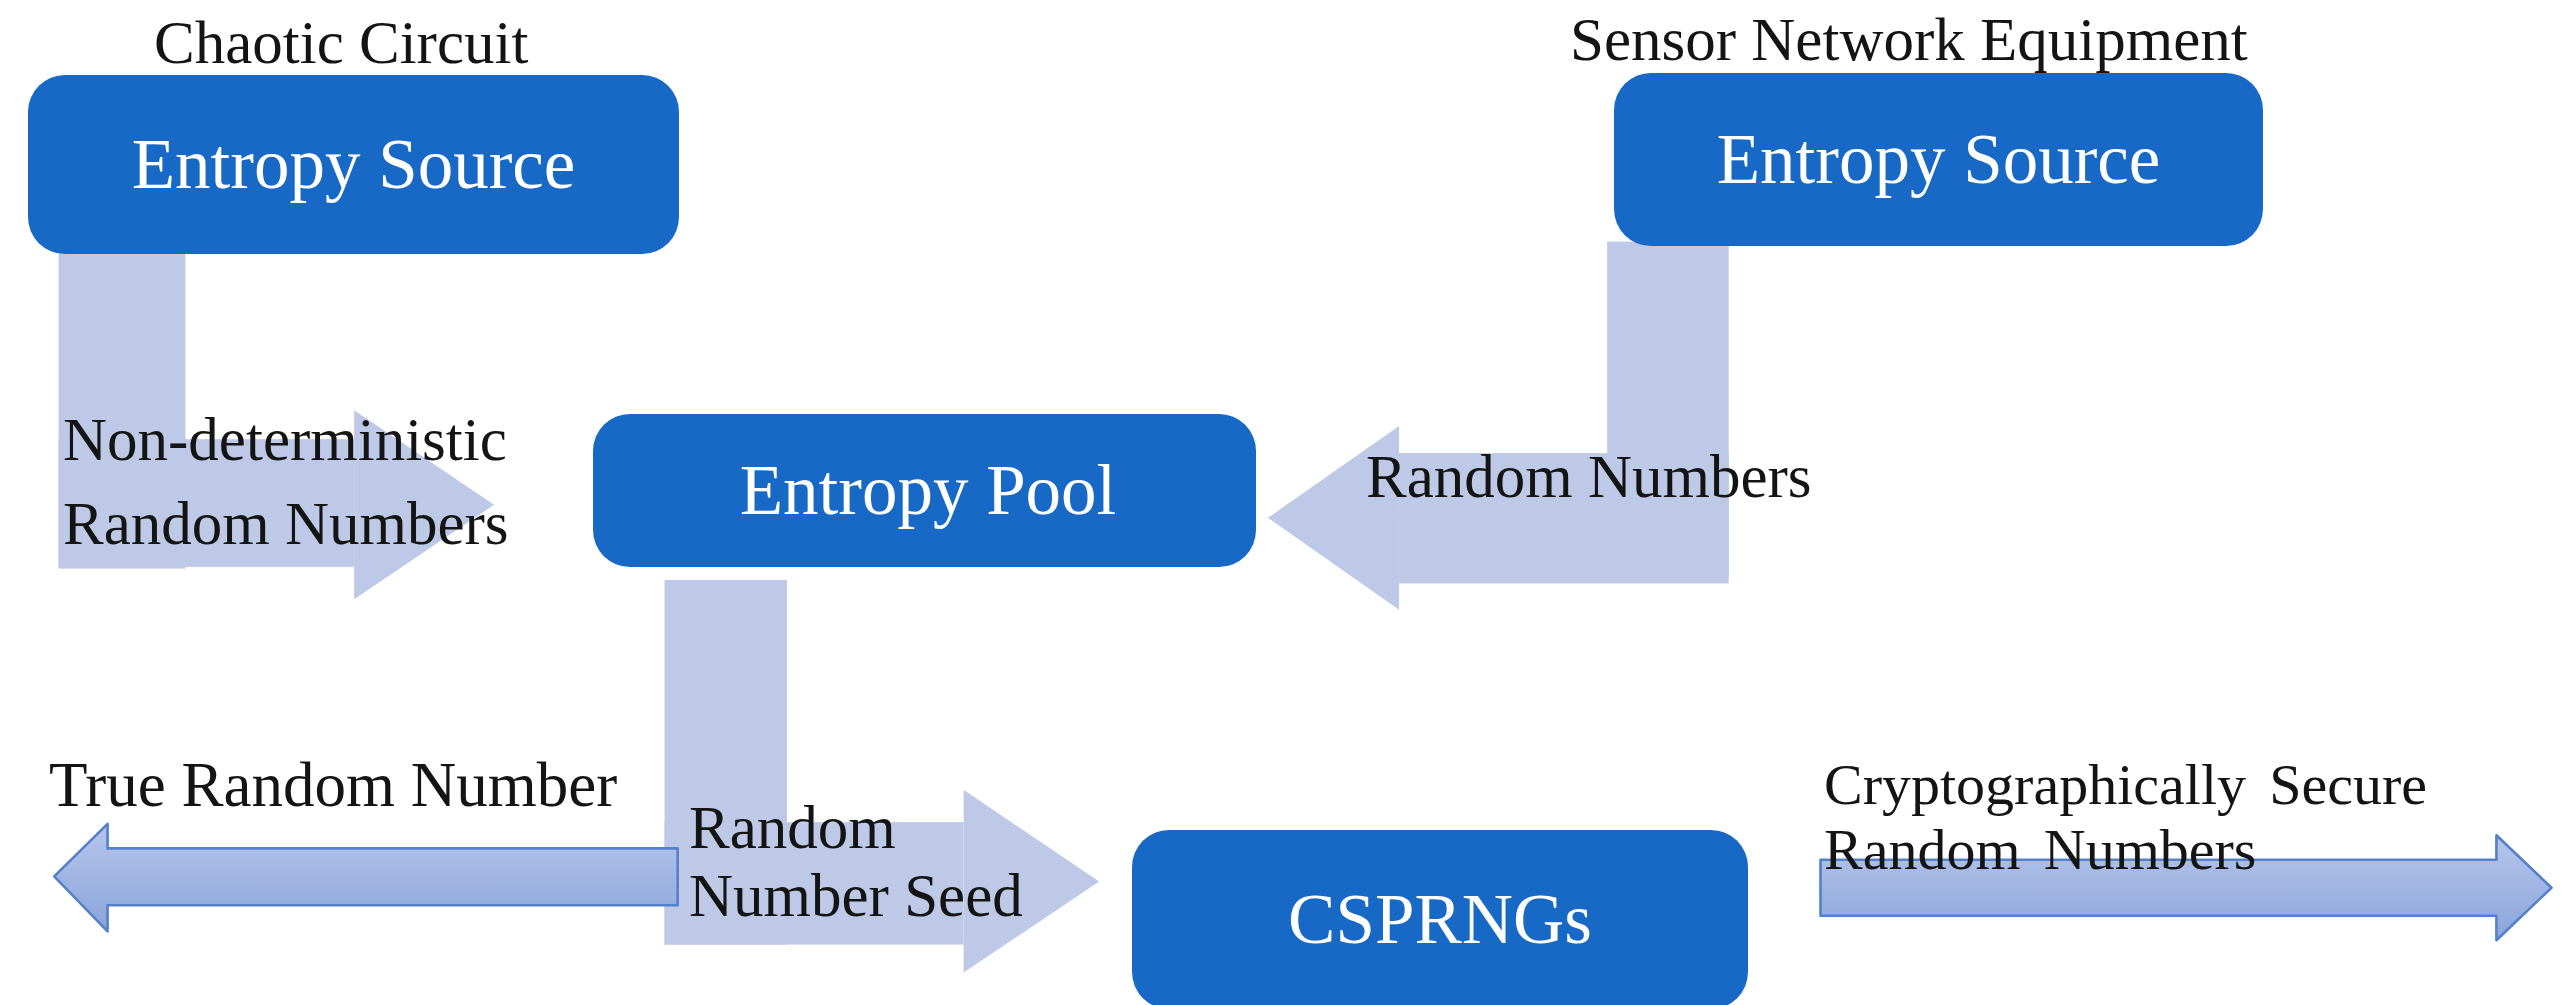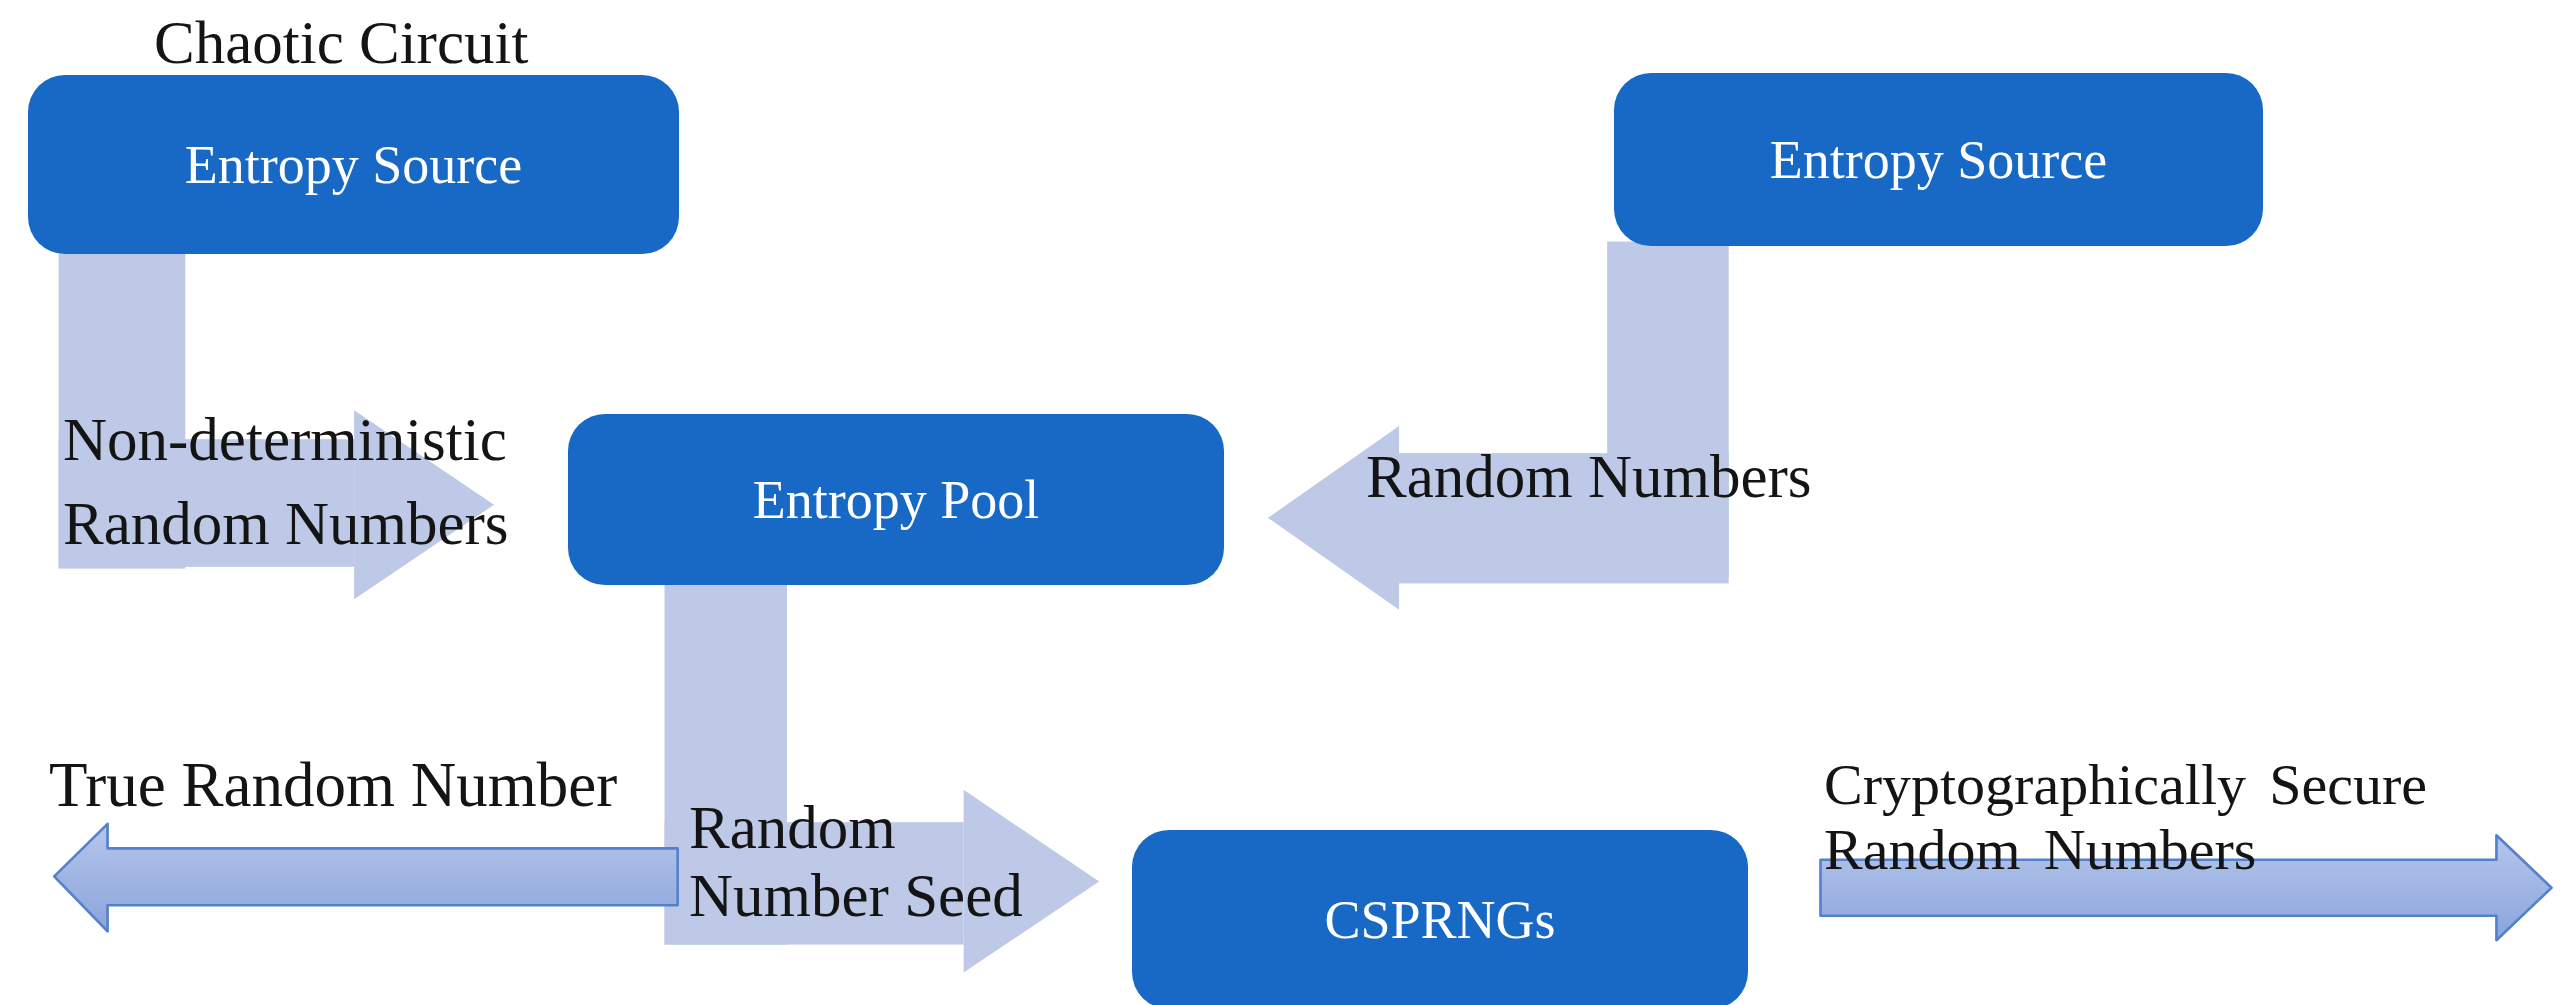--- a/index.html
+++ b/index.html
@@ -28,21 +28,21 @@
     stroke-linejoin: round;
   }
   .node {
     position: absolute;
     background: var(--box-fill, #1769c5);
     border-radius: 37px;
     display: flex;
     align-items: center;
     justify-content: center;
     color: var(--box-text, #ffffff);
-    font-size: 54px;
+    font-size: 71px;
     line-height: 1;
     white-space: nowrap;
   }
   .flow-label {
     position: absolute;
     color: var(--label-text, #141414);
     font-size: 61px;
     line-height: 84px;
     white-space: nowrap;
   }
@@ -85,30 +85,31 @@
       <polygon class="connector" points="1102,903 1257,1008 1102,1112"></polygon>
     </g>
 
     <polygon class="io-arrow" points="775,970 123,970 123,942 62,1002 123,1065 123,1035 775,1035"></polygon>
 
     <polygon class="io-arrow" points="2082,983 2855,983 2855,955 2918,1015 2855,1075 2855,1047 2082,1047"></polygon>
   </svg>
 
   <div class="caption" style="left:122px; top:12.2px;margin-left:32px;">Chaotic Circuit</div>
 
+  <div class="caption" style="left:1570px; top:8.7px;">Sensor Network Equipment</div>
 
   <div class="node" style="left:28px; top:75px; width:651px; height:179px;">
     <span>Entropy Source</span>
   </div>
 
   <div class="node" style="left:1614px; top:73px; width:649px; height:173px;">
     <span>Entropy Source</span>
   </div>
 
-  <div class="node" style="left:568px; top:414px; width:656px; height:171px;">
+  <div class="node" style="left:593px; top:414px; width:656px; height:153px;padding-left:7px;">
     <span>Entropy Pool</span>
   </div>
 
   <div class="node" style="left:1132px; top:807px; width:616px; height:179px;margin-top:23px;">
     <span>CSPRNGs</span>
   </div>
 
   <div class="flow-label" style="left:63px; top:398px;">
     <div>Non-deterministic</div>
     <div>Random Numbers</div>

